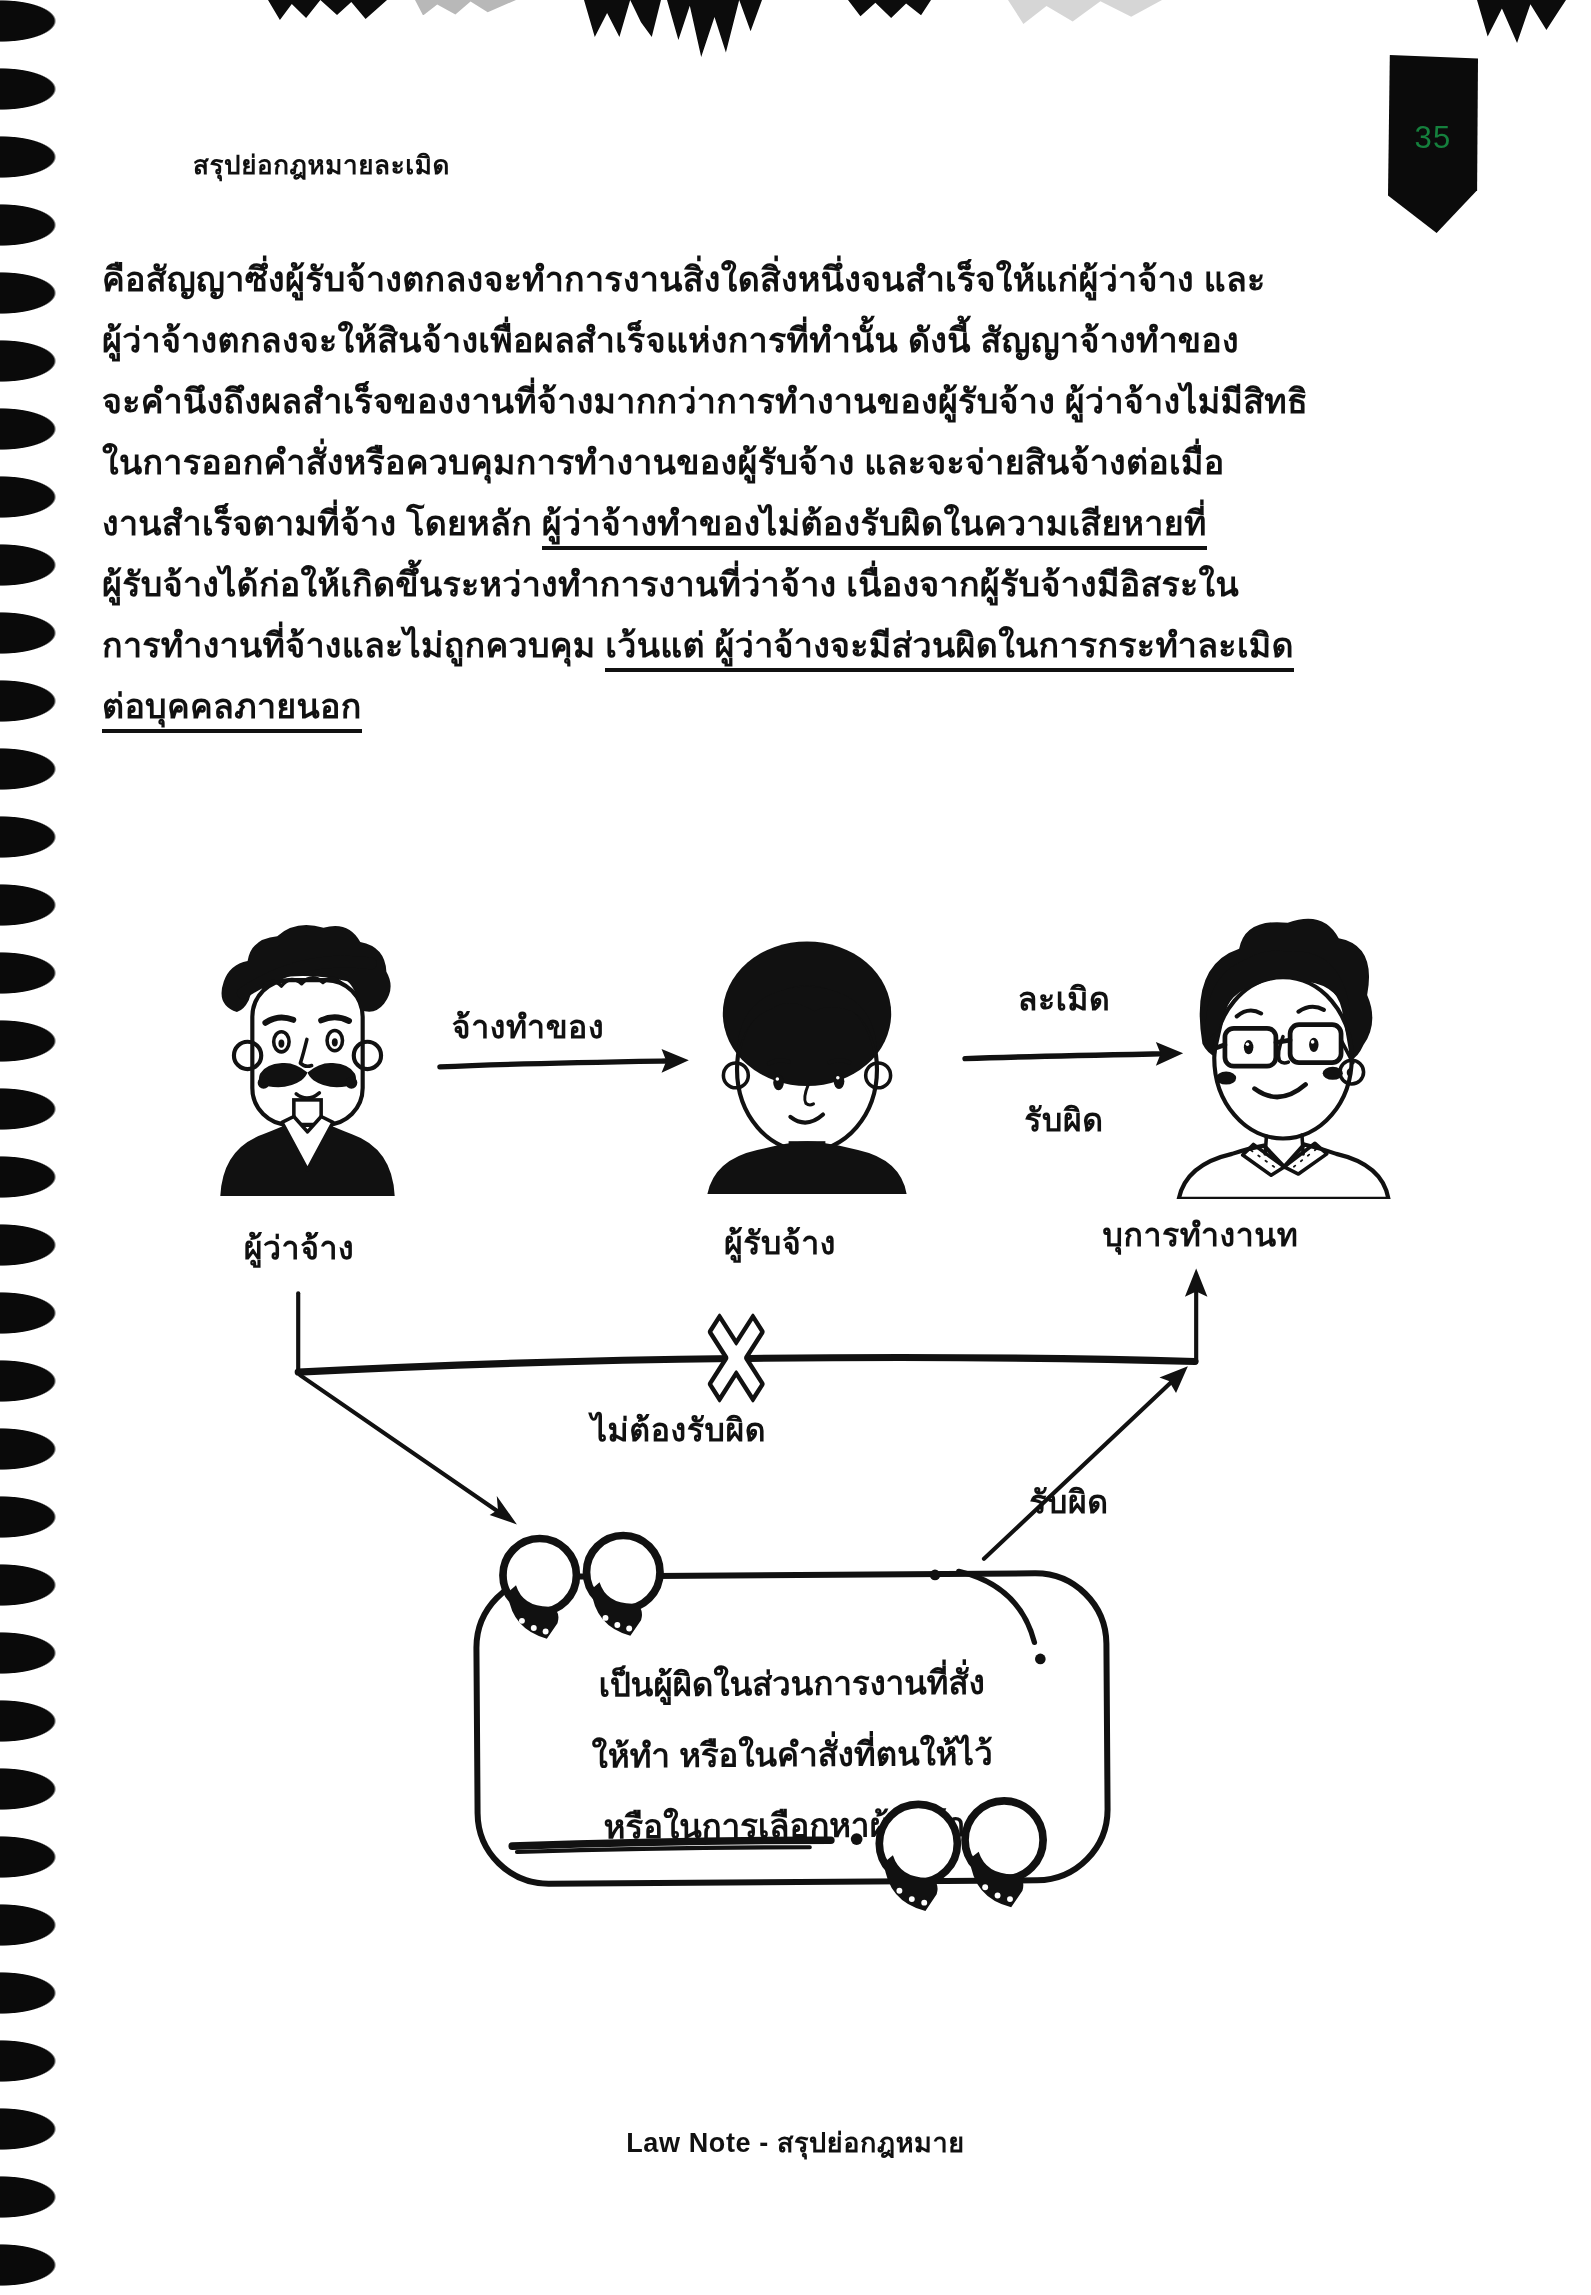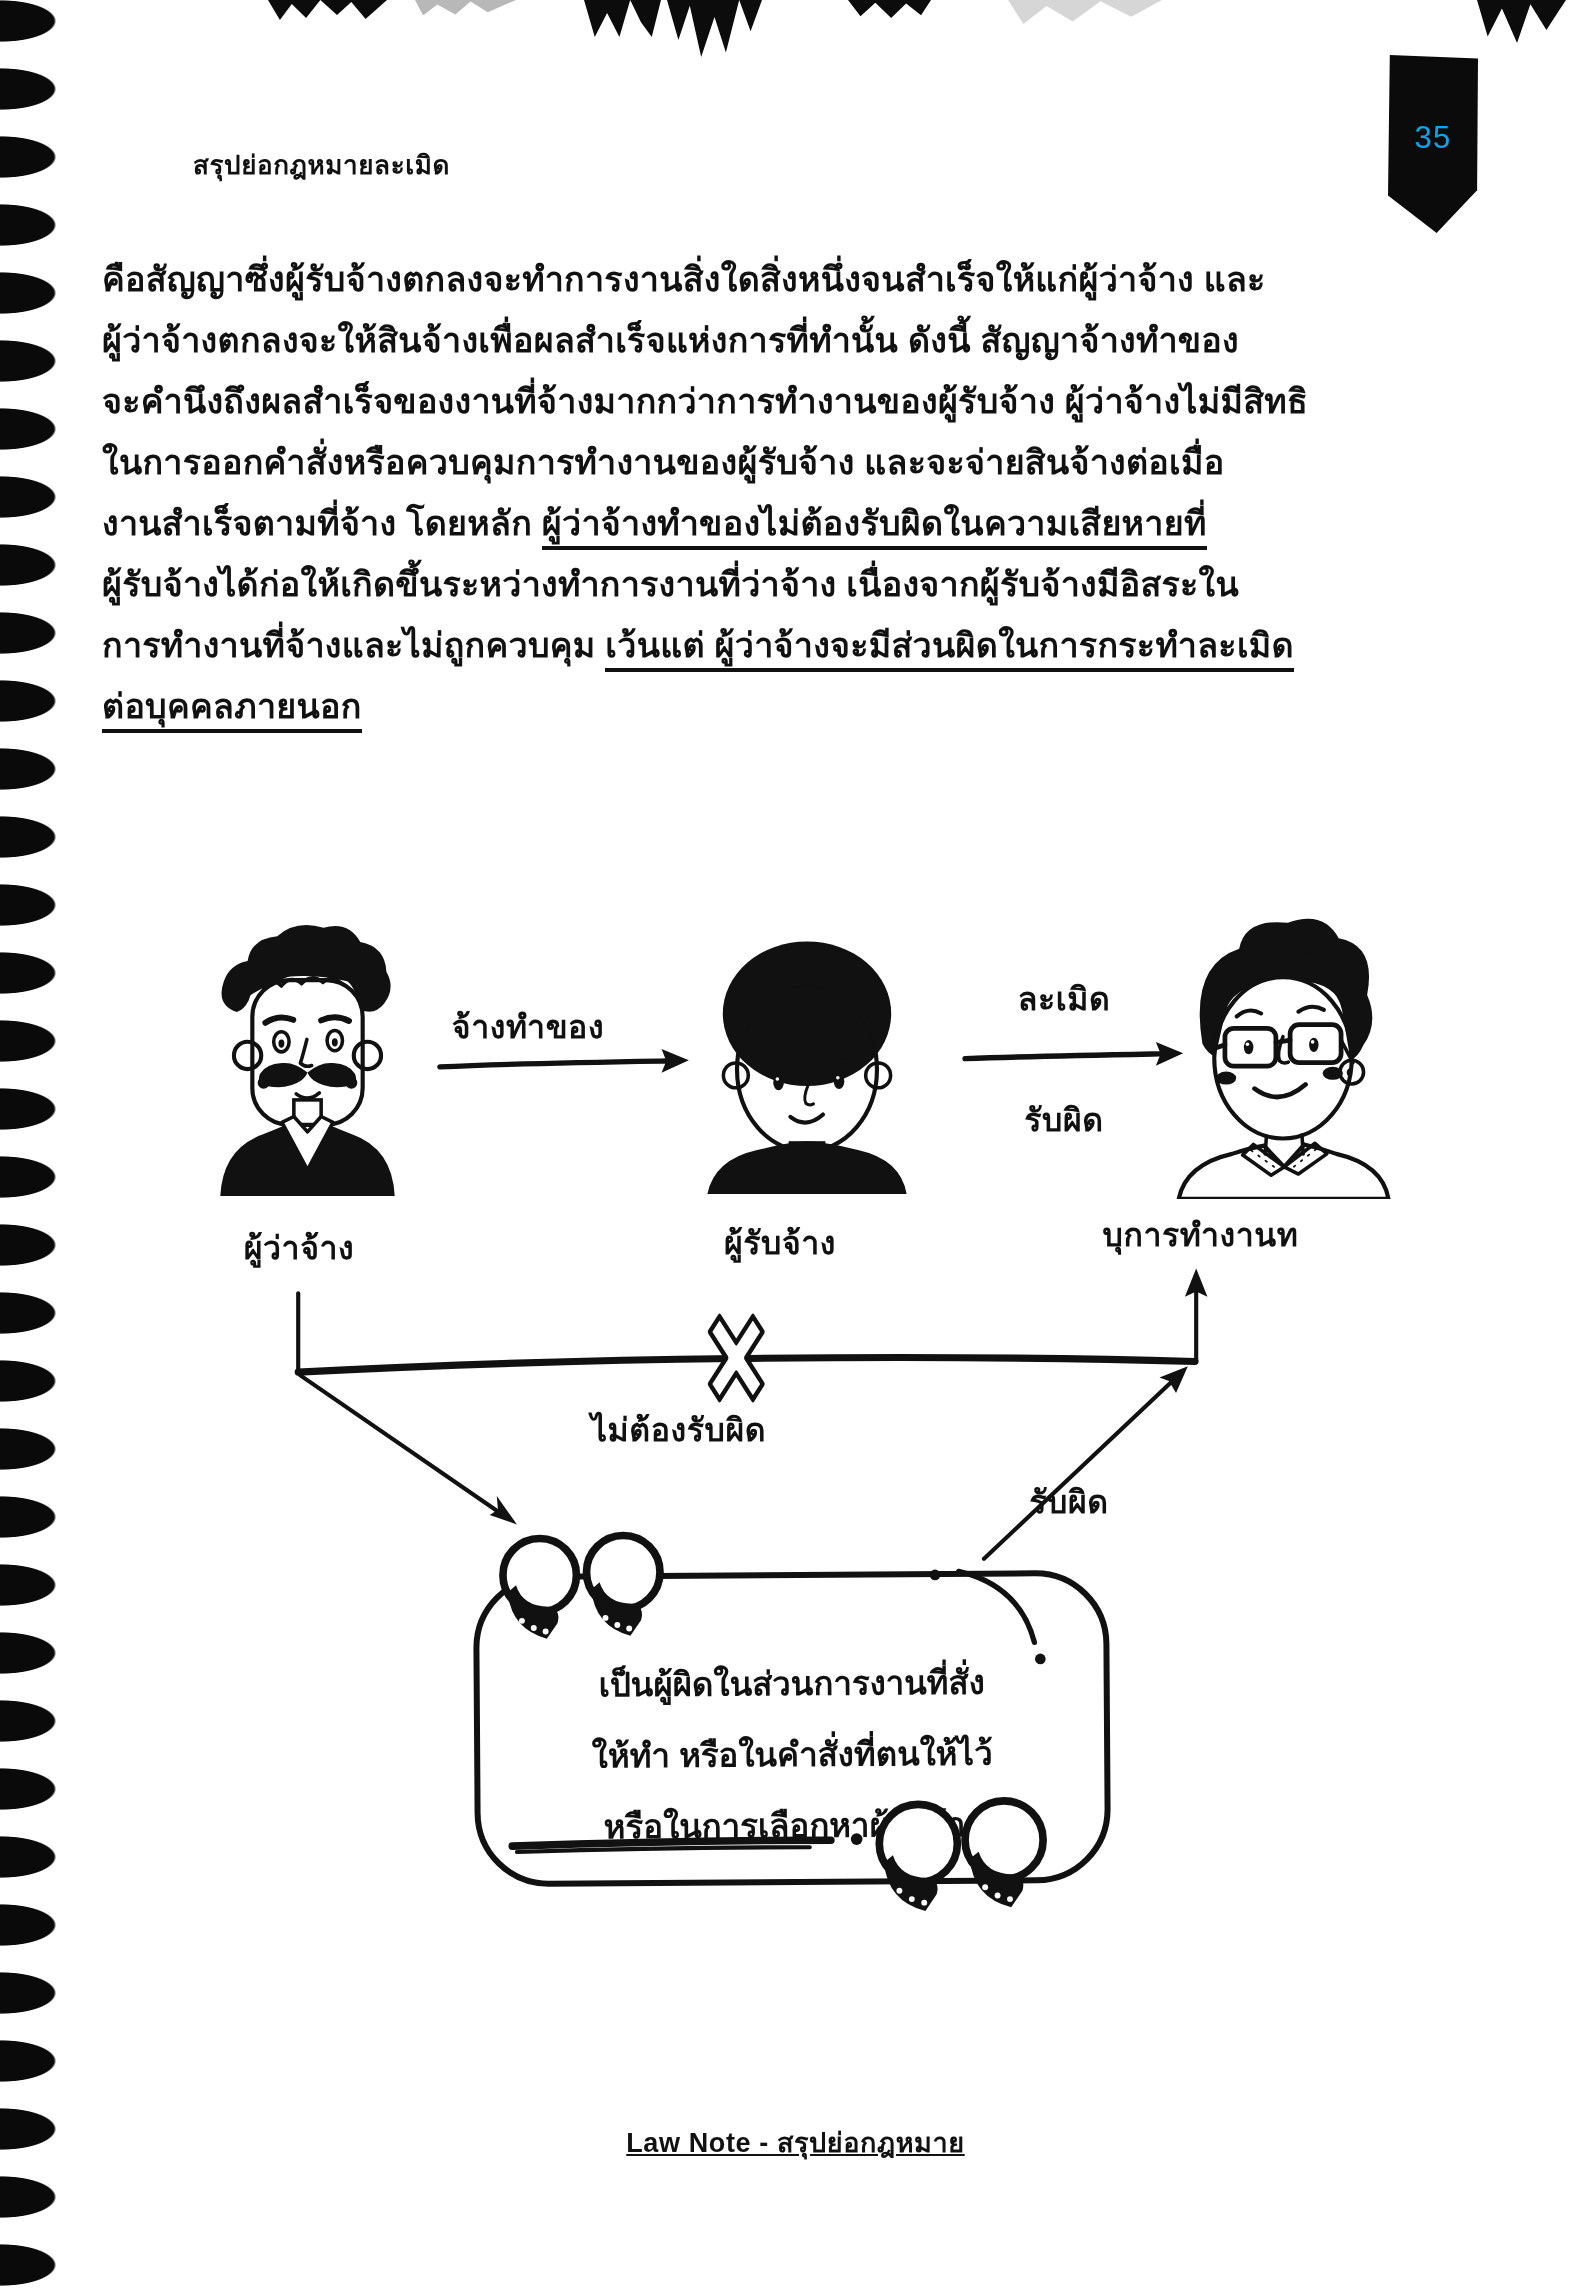--- a/index.html
+++ b/index.html
@@ -21,21 +21,21 @@
   .a4{left:667px;top:0;width:95px;height:57px;clip-path:polygon(0 0,12% 70%,24% 10%,36% 100%,50% 30%,62% 92%,76% 0,88% 55%,100% 0);}
   .a5{left:848px;top:0;width:83px;height:18px;clip-path:polygon(0 0,15% 90%,33% 15%,52% 100%,70% 20%,88% 85%,100% 0);}
   .a6{left:1477px;top:0;width:89px;height:43px;clip-path:polygon(0 0,12% 85%,28% 20%,45% 100%,60% 10%,78% 70%,92% 25%,100% 0);}
   .a7{left:1008px;top:0;width:154px;height:24px;background:#b5b5b5;opacity:.55;clip-path:polygon(0 0,10% 100%,25% 25%,42% 90%,60% 5%,80% 70%,100% 0);}
 
   .page-tab{
     position:absolute;left:1388px;top:55px;width:90px;height:178px;background:#0b0b0b;
     clip-path:polygon(2% 0,100% 2%,99% 76%,54% 100%,0 79%);
     display:flex;align-items:center;justify-content:center;
   }
-  .page-tab span{color:#0ea5e9;font-size:31px;letter-spacing:1.2px;margin-top:-12px;font-weight:400;}
+  .page-tab span{color:#15803d;font-size:31px;letter-spacing:1.2px;margin-top:-12px;font-weight:400;}
 
   .doc-header{
     position:absolute;left:193px;top:144px;font-size:26px;font-weight:700;letter-spacing:0.6px;
   }
 
   .paragraph{
     position:absolute;left:102px;top:249px;width:1304px;
     font-size:34px;line-height:61px;font-weight:700;letter-spacing:0.3px;
   }
   .para-line{white-space:nowrap;}
@@ -54,21 +54,21 @@
     position:absolute;left:474px;top:1572px;width:636px;height:313px;
     background:#fff;border:6px solid #111;border-radius:74px;
     transform:rotate(-.4deg);
     display:flex;flex-direction:column;align-items:center;
     padding-top:70px;box-sizing:border-box;
   }
   .bubble .bline{font-size:33px;font-weight:700;line-height:71px;text-align:center;white-space:nowrap;}
 
   .footer{
     position:absolute;left:0;top:2121px;width:1591px;text-align:center;
-    font-size:27px;font-weight:700;letter-spacing:0.6px;text-decoration:underline;
+    font-size:27px;font-weight:700;letter-spacing:0.6px;
   }
 </style>
 </head>
 <body>
 
 <div class="page">
 
   <div class="binding"></div>
 
   <div class="artifact a1"></div>

